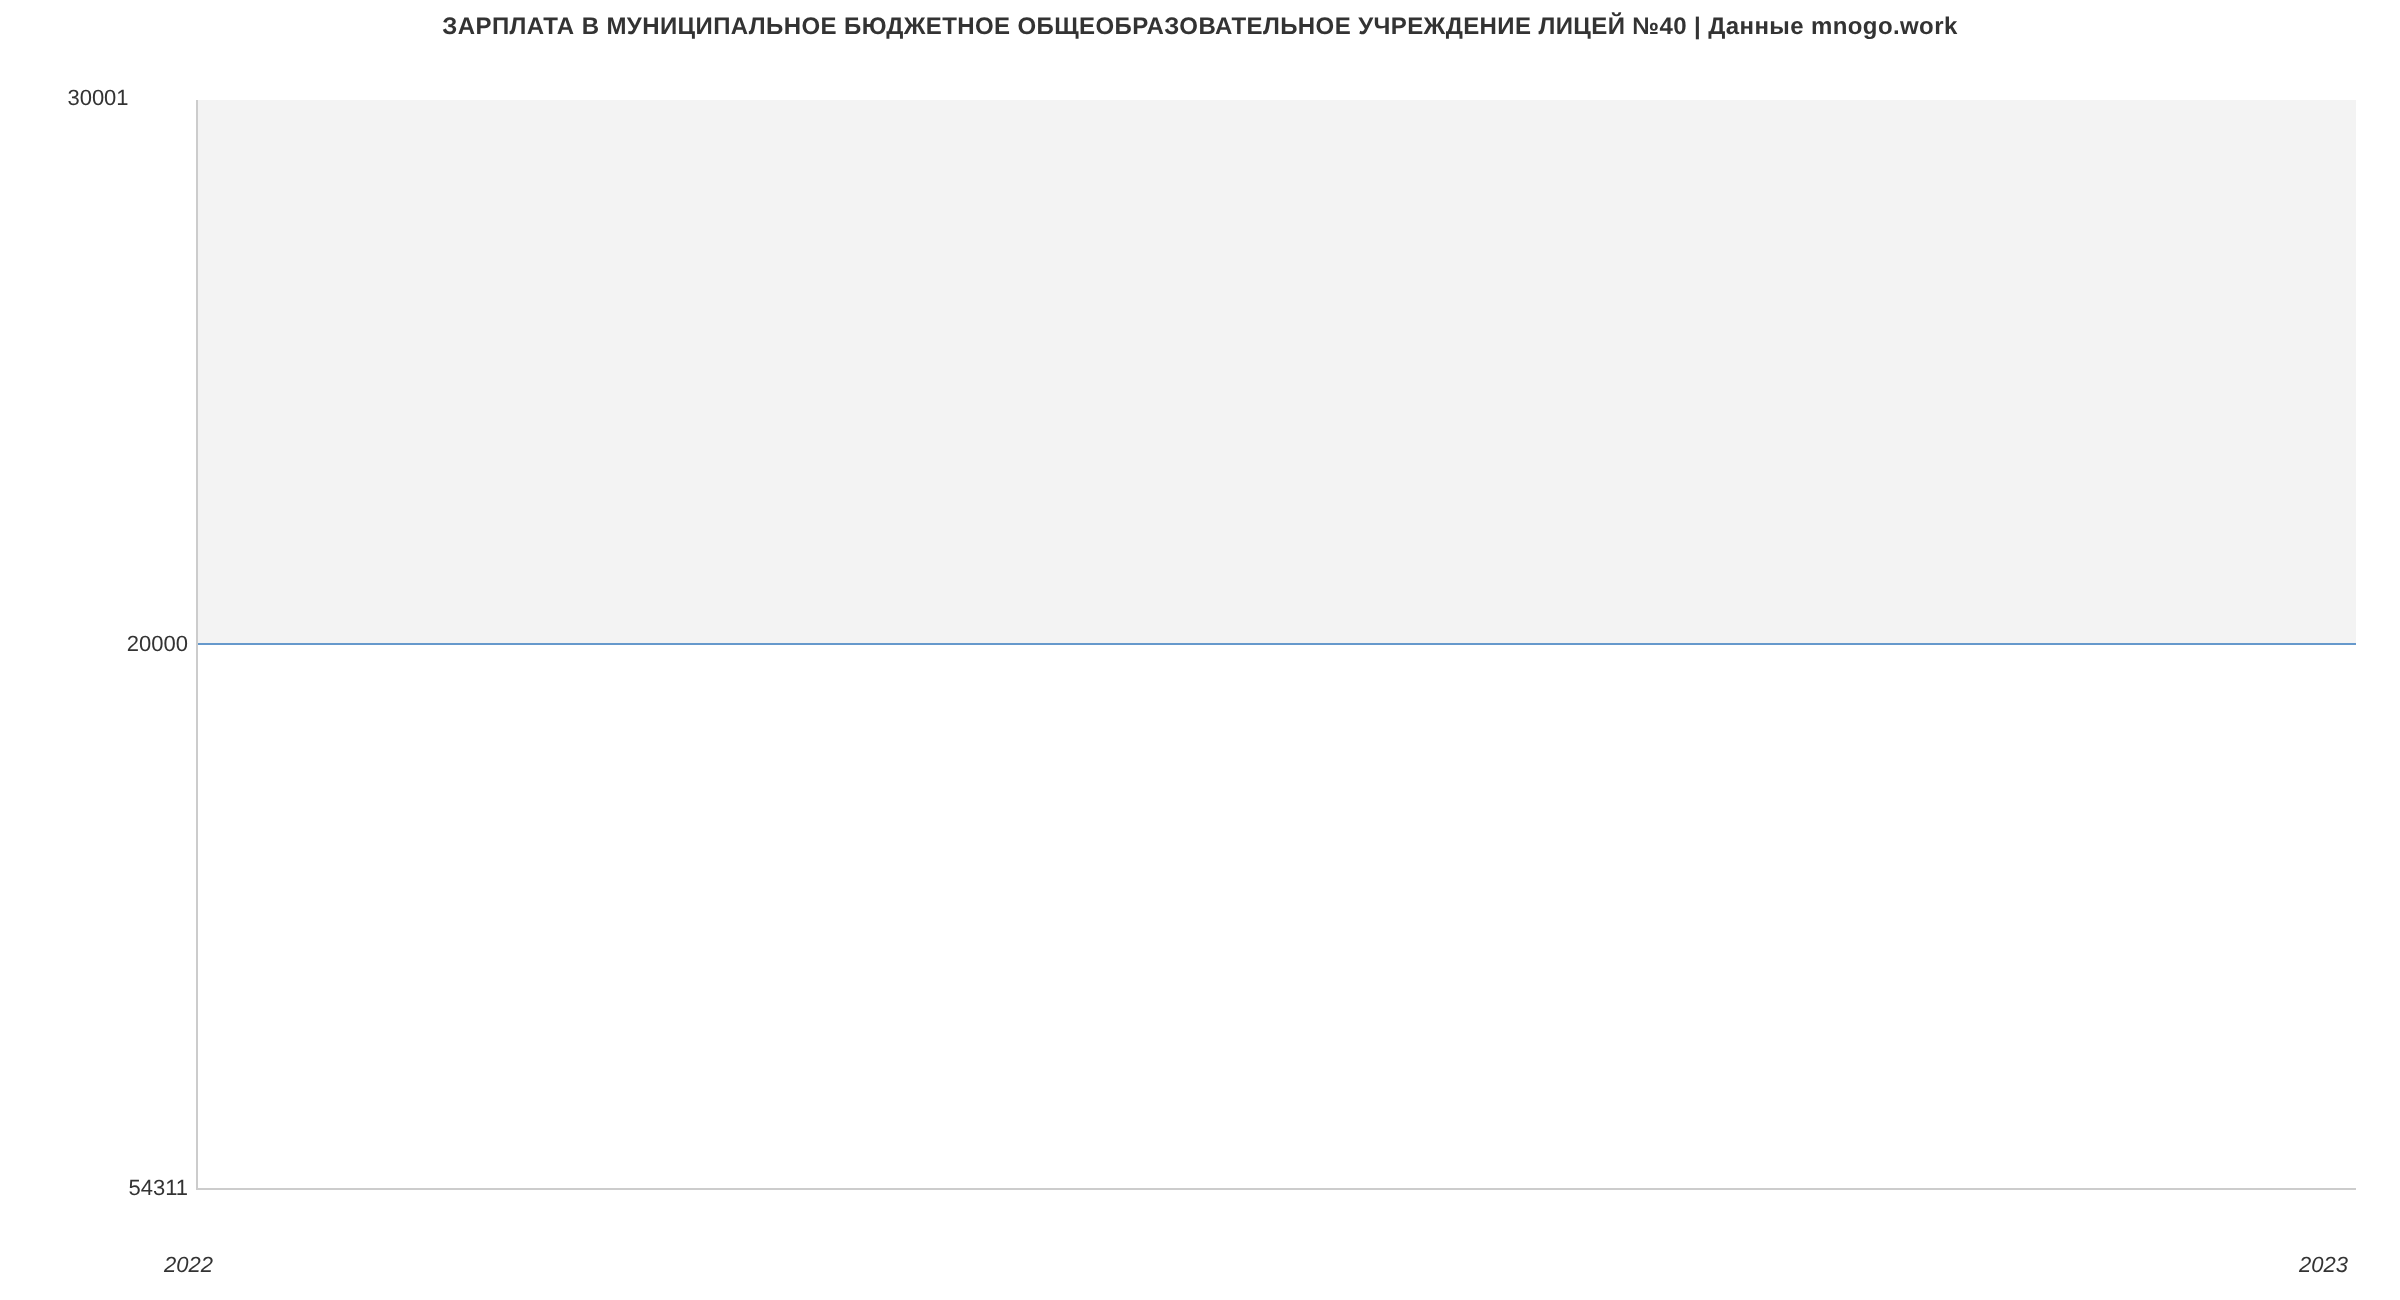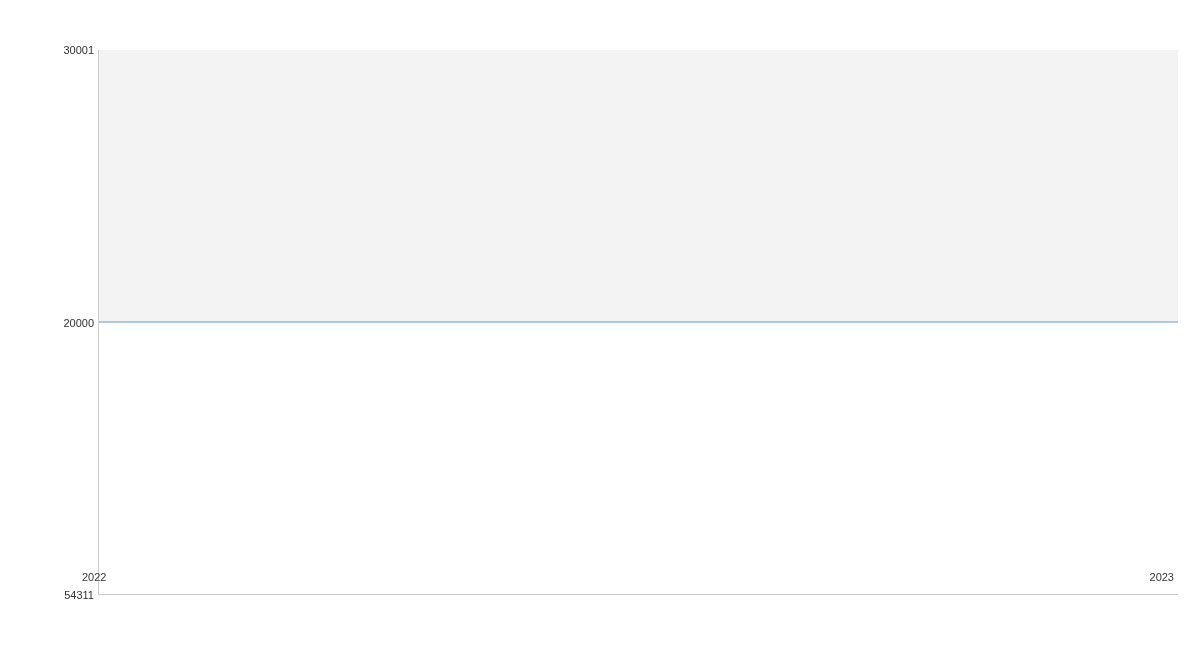--- a/index.html
+++ b/index.html
@@ -58,38 +58,40 @@
   .y-tick {
     position: absolute;
     right: 1106px; 
     font-size: 11px;
     color: #333333;
     text-align: right;
     width: 90px;
     line-height: 11px;
     transform: translateY(-50%);
   }
-  .y-tick.top    { top: 50px; }
+  .y-tick.top    { top: 50px; text-align: center; }
   .y-tick.mid    { top: 322.5px; }  
   .y-tick.bottom { top: 595px; }
   .x-tick {
     position: absolute;
-    top: 572px;
+    top: 628px;
     font-size: 11px;
     color: #333333;
     line-height: 11px;
+    font-style: italic;
   }
   .x-tick.left  { left: 82px; }
   .x-tick.right { right: 26px; text-align: center; }
 </style>
 </head>
 <body>
 
 <div class="chart-wrap">
 
+  <div class="title">ЗАРПЛАТА В МУНИЦИПАЛЬНОЕ БЮДЖЕТНОЕ ОБЩЕОБРАЗОВАТЕЛЬНОЕ УЧРЕЖДЕНИЕ ЛИЦЕЙ №40 | Данные mnogo.work</div>
 
   <div class="y-tick top">30001</div>
   <div class="y-tick mid">20000</div>
   <div class="y-tick bottom">54311</div>
 
   <div class="plot-area">
     <div class="area-fill"></div>
     <div class="series-line"></div>
   </div>
 

